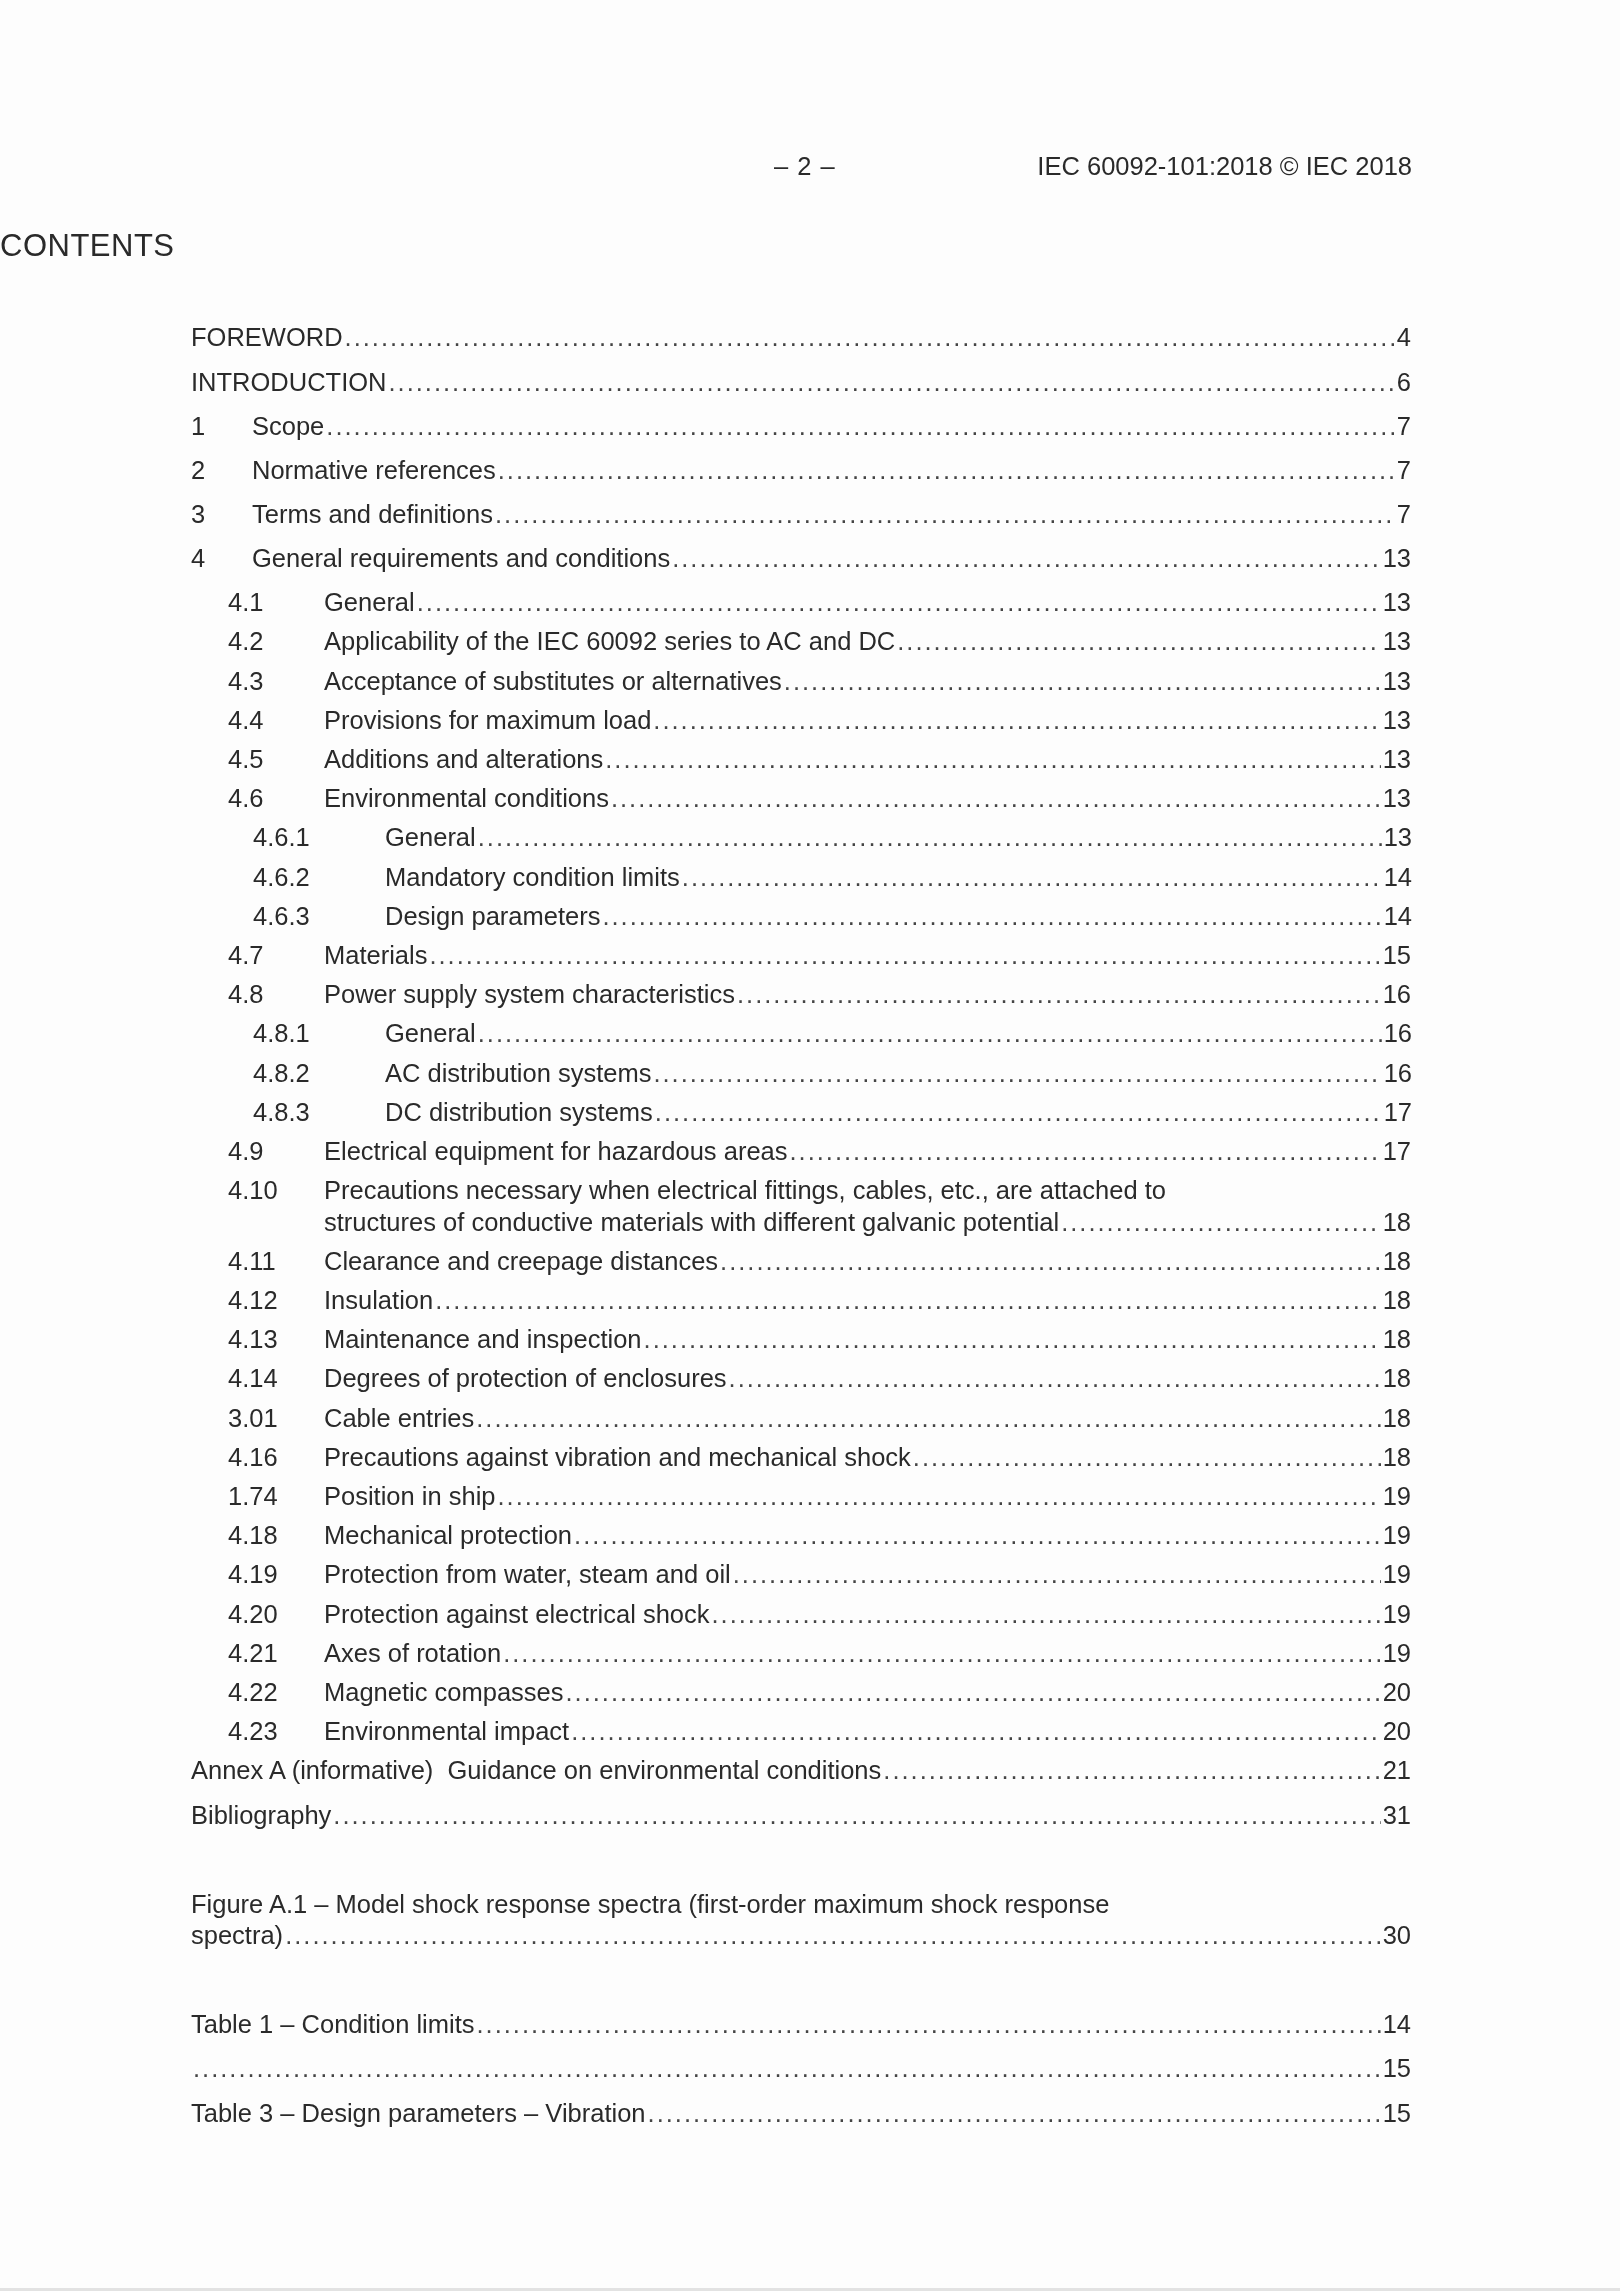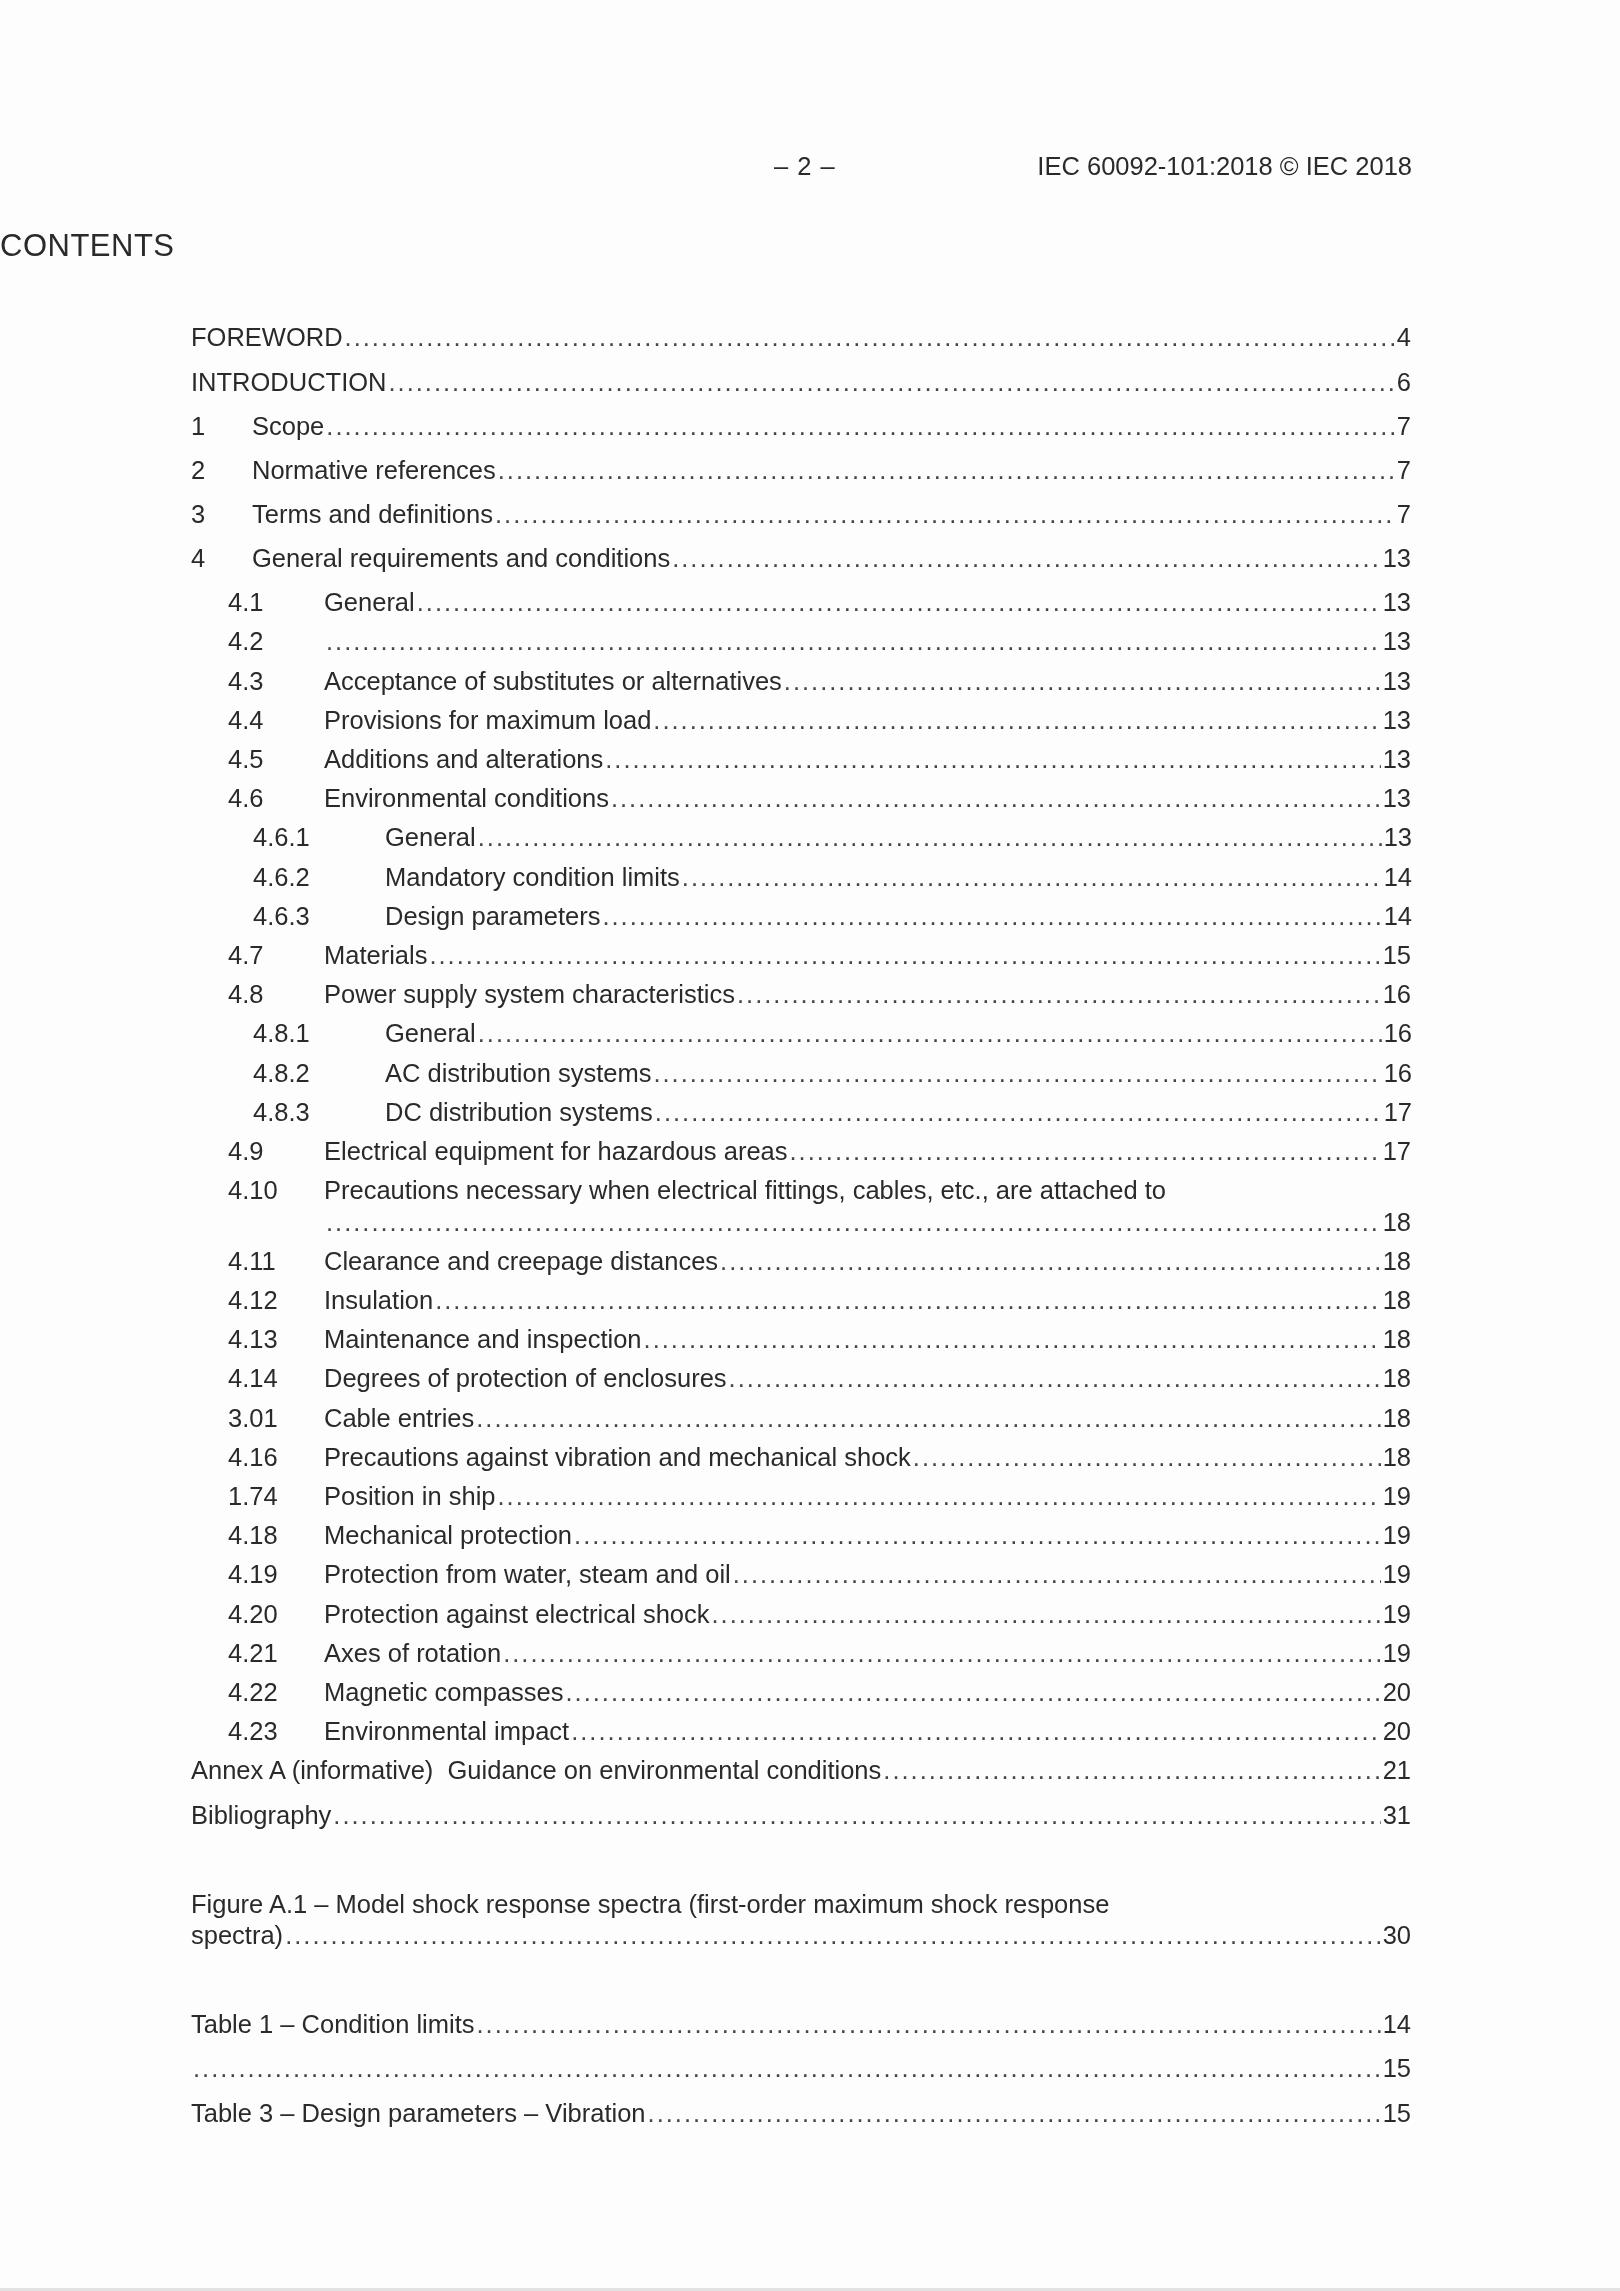--- a/index.html
+++ b/index.html
@@ -100,20 +100,21 @@
   </div>
 
   <div class="row l1" style="top:587px">
     <span class="num">4.1</span>
     <span class="title">General</span>
     <span class="dots"></span>
     <span class="pg">13</span>
   </div>
   <div class="row l1" style="top:626px">
     <span class="num">4.2</span>
+    <span class="title">Applicability of the IEC 60092 series to AC and DC</span>
     <span class="dots"></span>
     <span class="pg">13</span>
   </div>
   <div class="row l1" style="top:666px">
     <span class="num">4.3</span>
     <span class="title">Acceptance of substitutes or alternatives</span>
     <span class="dots"></span>
     <span class="pg">13</span>
   </div>
   <div class="row l1" style="top:705px">
@@ -187,20 +188,21 @@
     <span class="title">Electrical equipment for hazardous areas</span>
     <span class="dots"></span>
     <span class="pg">17</span>
   </div>
 
   <div class="wrap1" style="top:1175px">
     <span class="num">4.10</span><span class="title">Precautions necessary when electrical fittings, cables, etc., are attached to</span>
   </div>
   <div class="row l1" style="top:1207px">
     <span class="num"></span>
+    <span class="title">structures of conductive materials with different galvanic potential</span>
     <span class="dots"></span>
     <span class="pg">18</span>
   </div>
   <div class="row l1" style="top:1246px">
     <span class="num">4.11</span>
     <span class="title">Clearance and creepage distances</span>
     <span class="dots"></span>
     <span class="pg">18</span>
   </div>
   <div class="row l1" style="top:1285px">

